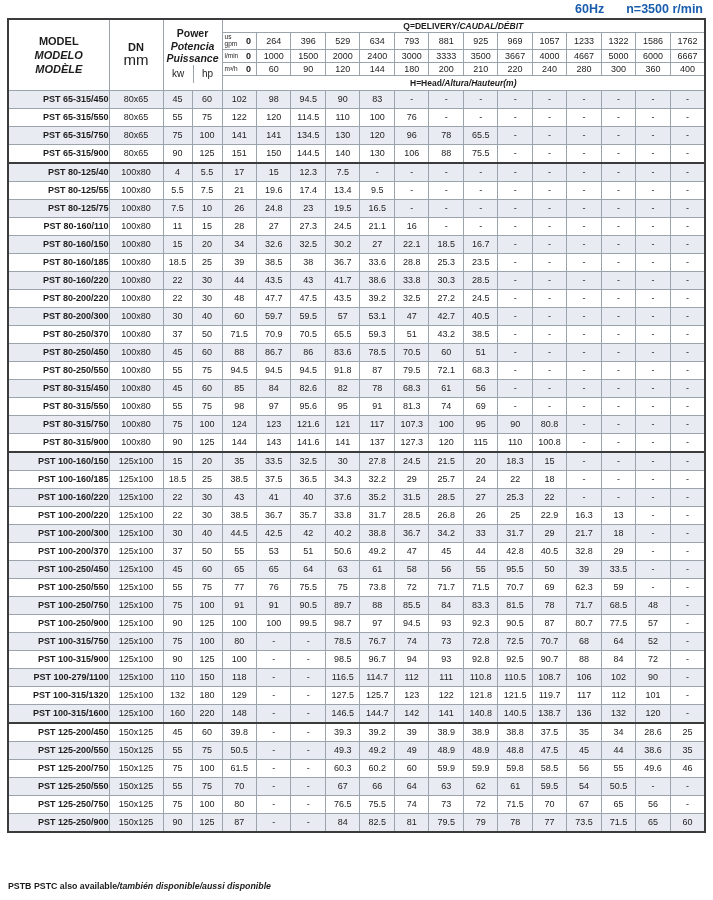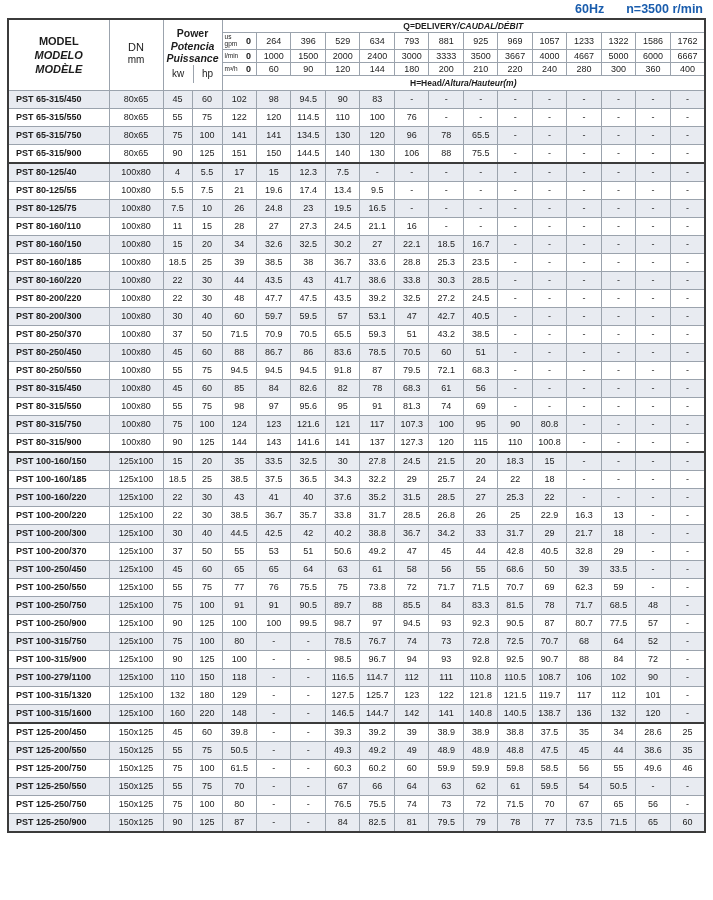--- a/index.html
+++ b/index.html
@@ -38,40 +38,40 @@
   col.c-model{width:101px;}
   col.c-dn{width:54px;}
   col.c-kw{width:29px;}
   col.c-hp{width:30px;}
 
   
   thead .model-h,thead .dn-h,thead .power-h,.h-title{border-bottom:2px solid var(--dark);}
   .model-h{text-align:center;}
   .mh-line{font-size:11px;line-height:1.3;}
   .dn-wrap{height:100%;display:flex;flex-direction:column;align-items:center;}
-  .dn-label{flex:1;display:flex;align-items:center;font-weight:normal;font-size:11px;}
-  .dn-unit{height:17px;line-height:14px;font-size:10px;}
+  .dn-label{flex:1;display:flex;align-items:center;font-weight:bold;font-size:11px;}
+  .dn-unit{height:17px;line-height:14px;font-size:15px;}
   .power-h{text-align:center;margin-top:44px;}
   .pw-wrap{height:100%;display:flex;flex-direction:column;}
   .pw-lines{flex:1;display:flex;flex-direction:column;justify-content:center;}
   .pw-line{font-size:10.5px;line-height:1.22;}
   .pw-units{display:flex;height:18px;line-height:17px;font-size:10px;}
   .pw-units span:first-child{width:29px;}
   .pw-units span:last-child{flex:1;border-left:1px solid var(--grid);}
   .q-title{height:13px;text-align:center;font-size:8.5px;line-height:12px;}
   .flow-row th{height:13px;font-size:9px;font-weight:bold;text-align:center;line-height:12px;}
   tr.flow-gpm th{height:17px;}
   .unit-cell .uc{display:flex;align-items:center;justify-content:space-between;padding:0 5px 0 2px;height:100%;}
   .unit-label{font-weight:normal;font-size:6.5px;line-height:1.05;text-align:left;width:20px;white-space:normal;}
   .zero{font-weight:bold;font-size:9px;}
   .h-title{height:15px;text-align:center;font-size:8.5px;line-height:13px;margin-left:26px;}
 
   
   tbody td{height:18px;font-size:9px;text-align:center;line-height:17px;}
-  tbody td.model-cell{text-align:left;padding-left:7px;font-weight:bold;}
+  tbody td.model-cell{text-align:right;padding-left:7px;font-weight:bold;}
   tbody tr.shaded{background:var(--shade);}
   tbody tr.group-start td{border-top:2px solid var(--dark);}
 
   
   .footer{
     position:absolute;left:8px;right:8px;top:881px;
     display:flex;justify-content:space-between;align-items:baseline;
     font-size:8.8px;font-weight:bold;
   }
   .f-right .pages{color:var(--accent);margin-left:7px;}
@@ -727,21 +727,21 @@
         <td class="kw-cell">45</td>
         <td class="hp-cell">60</td>
         <td class="head-cell">65</td>
         <td class="head-cell">65</td>
         <td class="head-cell">64</td>
         <td class="head-cell">63</td>
         <td class="head-cell">61</td>
         <td class="head-cell">58</td>
         <td class="head-cell">56</td>
         <td class="head-cell">55</td>
-        <td class="head-cell">68.6</td>
+        <td class="head-cell">95.5</td>
         <td class="head-cell">50</td>
         <td class="head-cell">39</td>
         <td class="head-cell">33.5</td>
         <td class="head-cell">-</td>
         <td class="head-cell">-</td>
       </tr>
       <tr class="">
         <td class="model-cell">PST 100-250/550</td>
         <td class="dn-cell">125x100</td>
         <td class="kw-cell">55</td>
@@ -1018,13 +1018,16 @@
         <td class="head-cell">77</td>
         <td class="head-cell">73.5</td>
         <td class="head-cell">71.5</td>
         <td class="head-cell">65</td>
         <td class="head-cell">60</td>
       </tr>
     </tbody>
 </table>
 
 <div class="footer">
+  <div class="f-left">
+    <span class="b">PSTB PSTC also available</span><span class="bi">/también disponible/aussi disponible</span>
+  </div>
 </div>
 
 </body></html>

